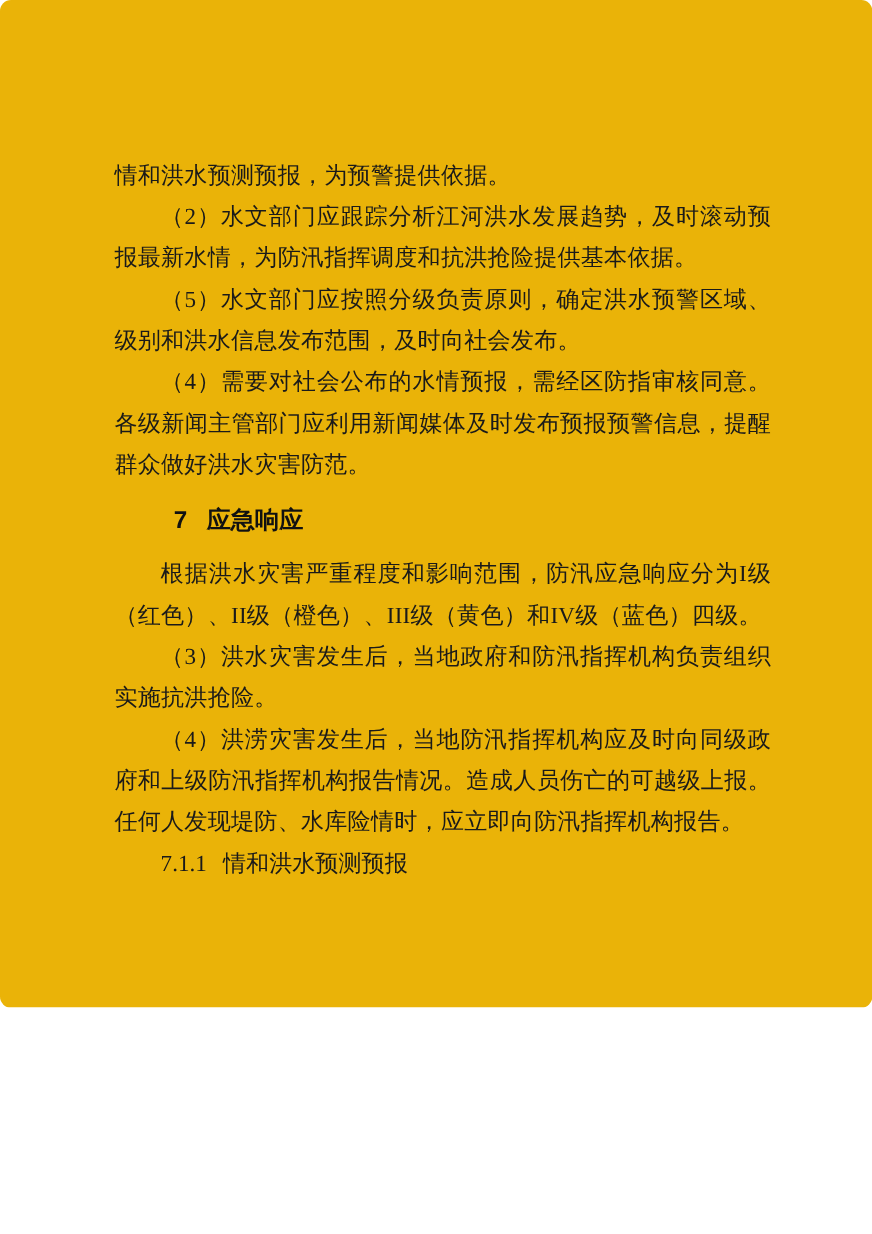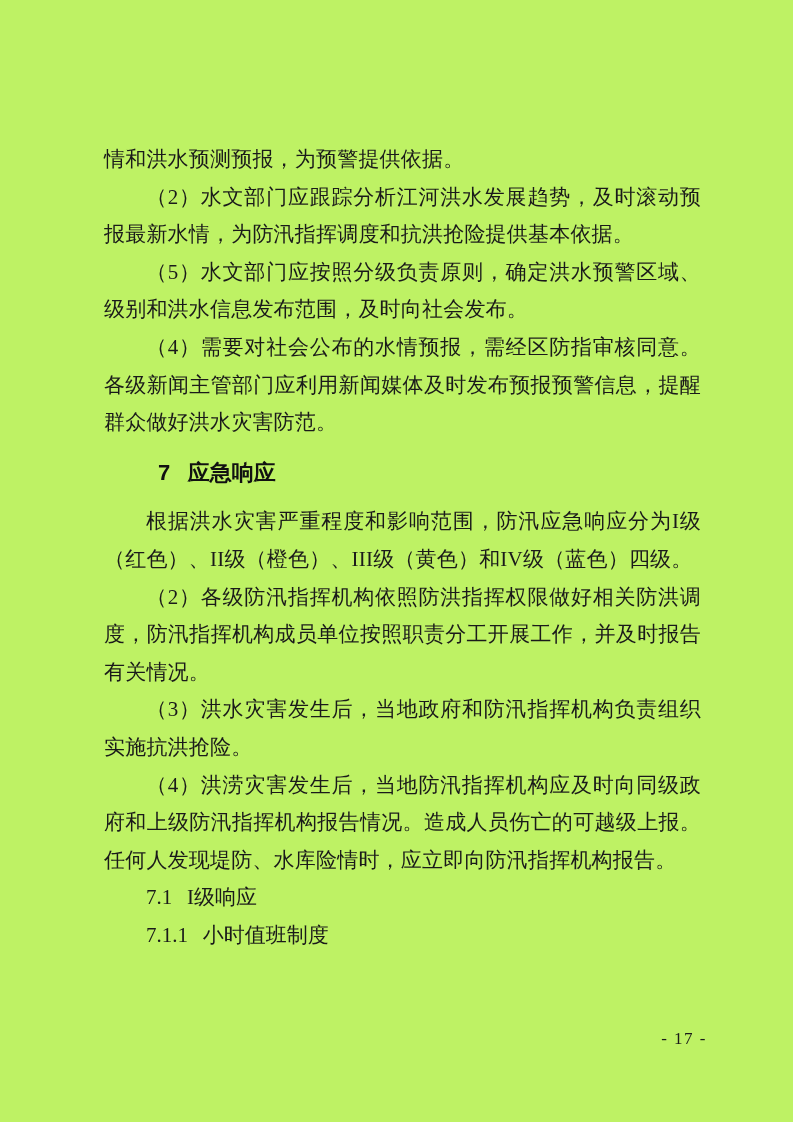--- a/index.html
+++ b/index.html
@@ -3,24 +3,25 @@
 <meta charset="utf-8">
 <style>
   html, body {
     margin: 0;
     padding: 0;
     background: #ffffff;
   }
   .page {
     position: relative;
     width: 793px;
-    height: 1122px;
-    background: #bef264;
+    height: 916px;
+    background: #eab308;
     overflow: hidden;
     color: #1a1a1a;
+    border-radius: 10px;
   }
   .content {
     position: absolute;
     left: 104px;
     top: 141px;
     width: 597px;
   }
   .para {
     margin: 0;
     font-family: "Liberation Serif", "DejaVu Serif", serif;
@@ -84,32 +85,28 @@
 
     <p class="para">（4）需要对社会公布的水情预报，需经区防指审核同意。各级新闻主管部门应利用新闻媒体及时发布预报预警信息，提醒群众做好洪水灾害防范。</p>
 
     <h2 class="heading-1">
       <span class="num">7</span><span>应急响应</span>
     </h2>
 
     <p class="para">根据洪水灾害严重程度和影响范围，防汛应急响应分为I级（红色）、II级（橙色）、III级（黄色）和IV级（蓝色）四级。</p>
 
 
-    <p class="para">（2）各级防汛指挥机构依照防洪指挥权限做好相关防洪调度，防汛指挥机构成员单位按照职责分工开展工作，并及时报告有关情况。</p>
 
     <p class="para">（3）洪水灾害发生后，当地政府和防汛指挥机构负责组织实施抗洪抢险。</p>
 
     <p class="para">（4）洪涝灾害发生后，当地防汛指挥机构应及时向同级政府和上级防汛指挥机构报告情况。造成人员伤亡的可越级上报。任何人发现堤防、水库险情时，应立即向防汛指挥机构报告。</p>
 
-    <h3 class="heading-sub">
-      <span class="num">7.1</span><span>I级响应</span>
-    </h3>
 
     <h4 class="heading-sub">
-      <span class="num">7.1.1</span><span>小时值班制度</span>
+      <span class="num">7.1.1</span><span>情和洪水预测预报</span>
     </h4>
 
   </div>
 
   <div class="footer">
     <span>- 17 -</span>
   </div>
 </div>
 
 </body></html>

